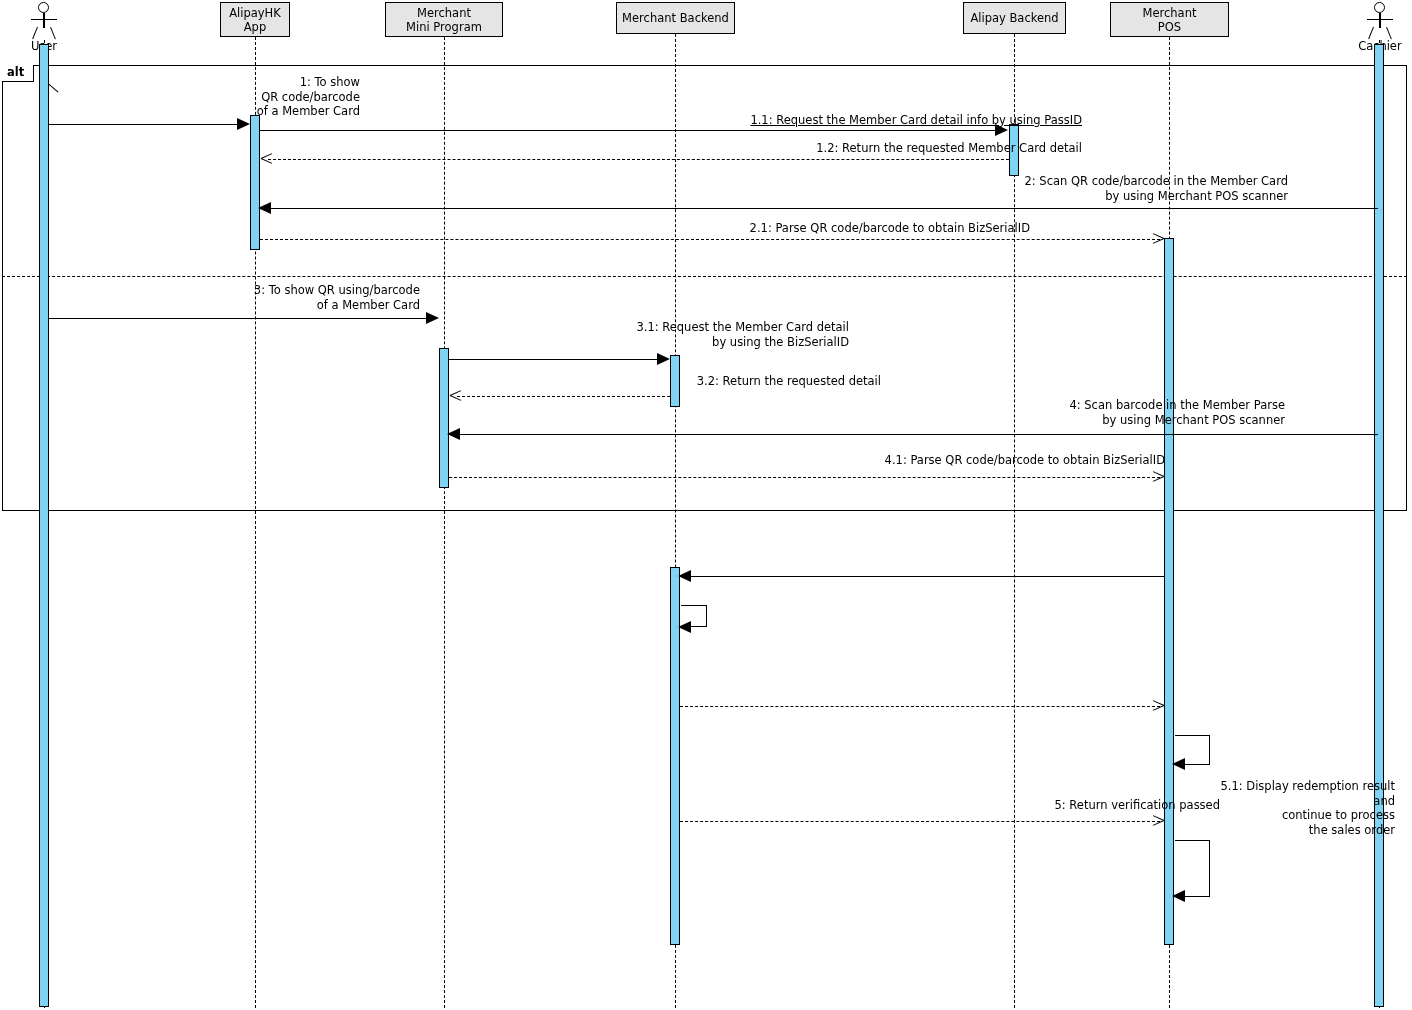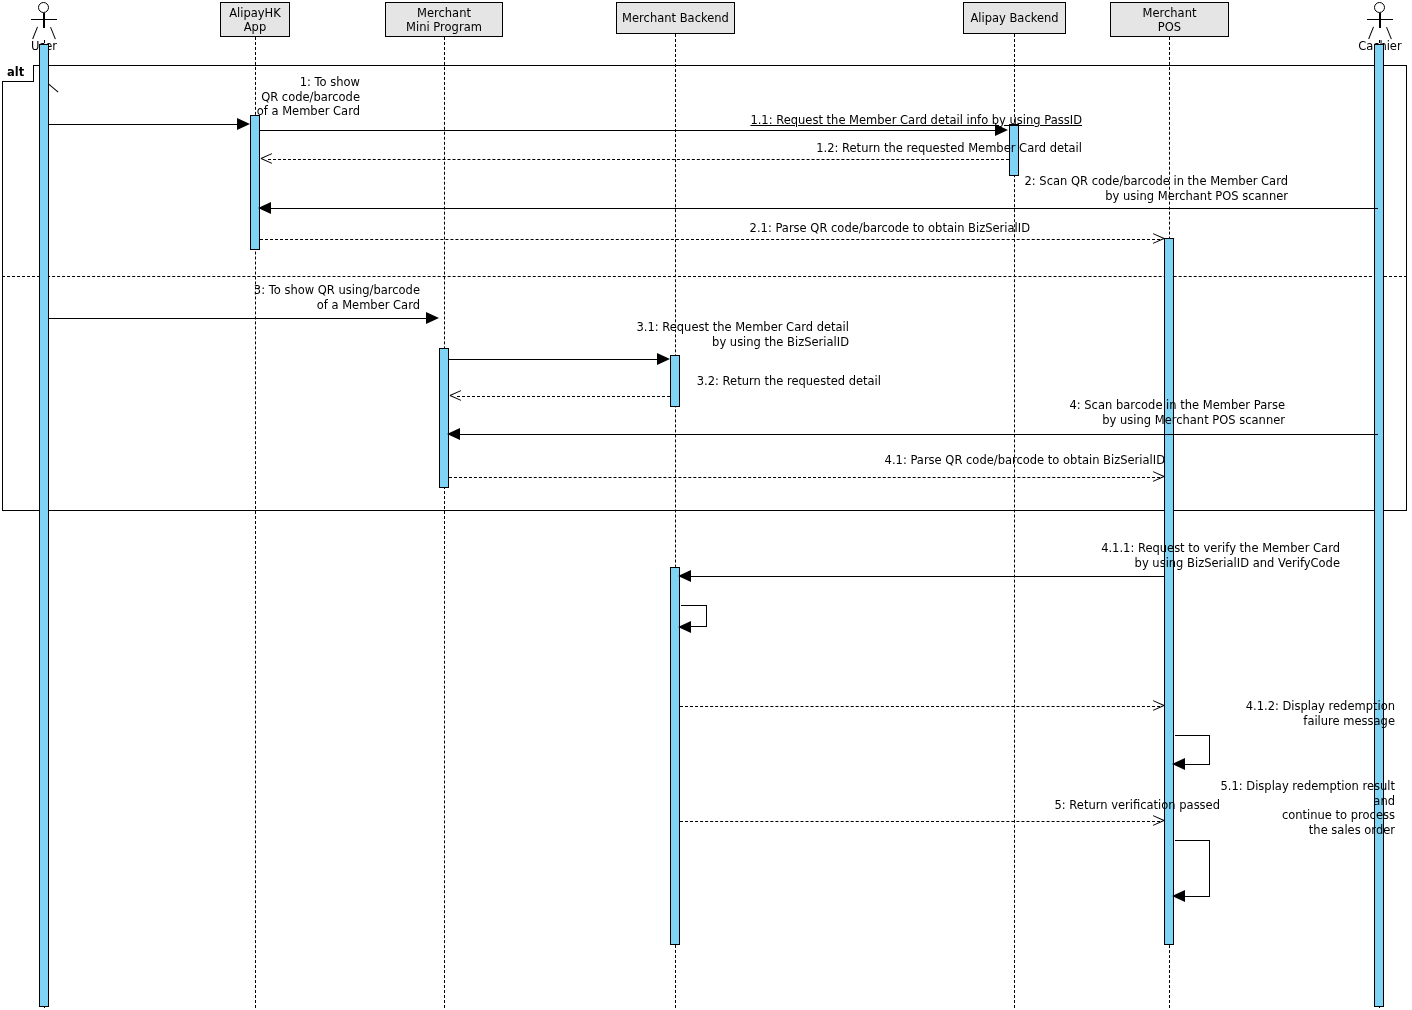--- a/index.html
+++ b/index.html
@@ -187,33 +187,29 @@
 
   <div class="msglabel" style="left:585px;top:398px;width:700px;">4: Scan barcode in the Member Parse
 by using Merchant POS scanner</div>
   <div class="msgline" style="left:457px;top:434px;width:921px;"></div>
   <div class="arrowF l" style="left:447px;top:428px;"></div>
 
   <div class="msglabel" style="left:545px;top:453px;width:620px;">4.1: Parse QR code/barcode to obtain BizSerialID</div>
   <div class="msgline dash" style="left:449px;top:477px;width:711px;"></div>
   <div class="arrowO r" style="left:1152px;top:471px;"></div>
 
-  <div class="msglabel" style="left:640px;top:541px;width:700px;">4.1.1: Request to verify the Member Card
-by using BizSerialID and VerifyCode</div>
   <div class="msgline" style="left:680px;top:576px;width:484px;"></div>
   <div class="arrowF l" style="left:678px;top:570px;"></div>
 
   <div class="selfloop" style="left:681px;top:605px;width:26px;height:22px;"></div>
   <div class="arrowF l" style="left:678px;top:621px;"></div>
 
   <div class="msgline dash" style="left:680px;top:706px;width:480px;"></div>
   <div class="arrowO r" style="left:1152px;top:700px;"></div>
 
-  <div class="msglabel" style="left:1180px;top:699px;width:215px;">4.1.2: Display redemption
-failure message</div>
   <div class="selfloop" style="left:1175px;top:735px;width:35px;height:30px;"></div>
   <div class="arrowF l" style="left:1172px;top:758px;"></div>
 
   <div class="msglabel" style="left:600px;top:798px;width:620px;">5: Return verification passed</div>
   <div class="msgline dash" style="left:680px;top:821px;width:480px;"></div>
   <div class="arrowO r" style="left:1152px;top:815px;"></div>
 
   <div class="msglabel" style="left:1180px;top:779px;width:215px;">5.1: Display redemption result
 and
 continue to process

